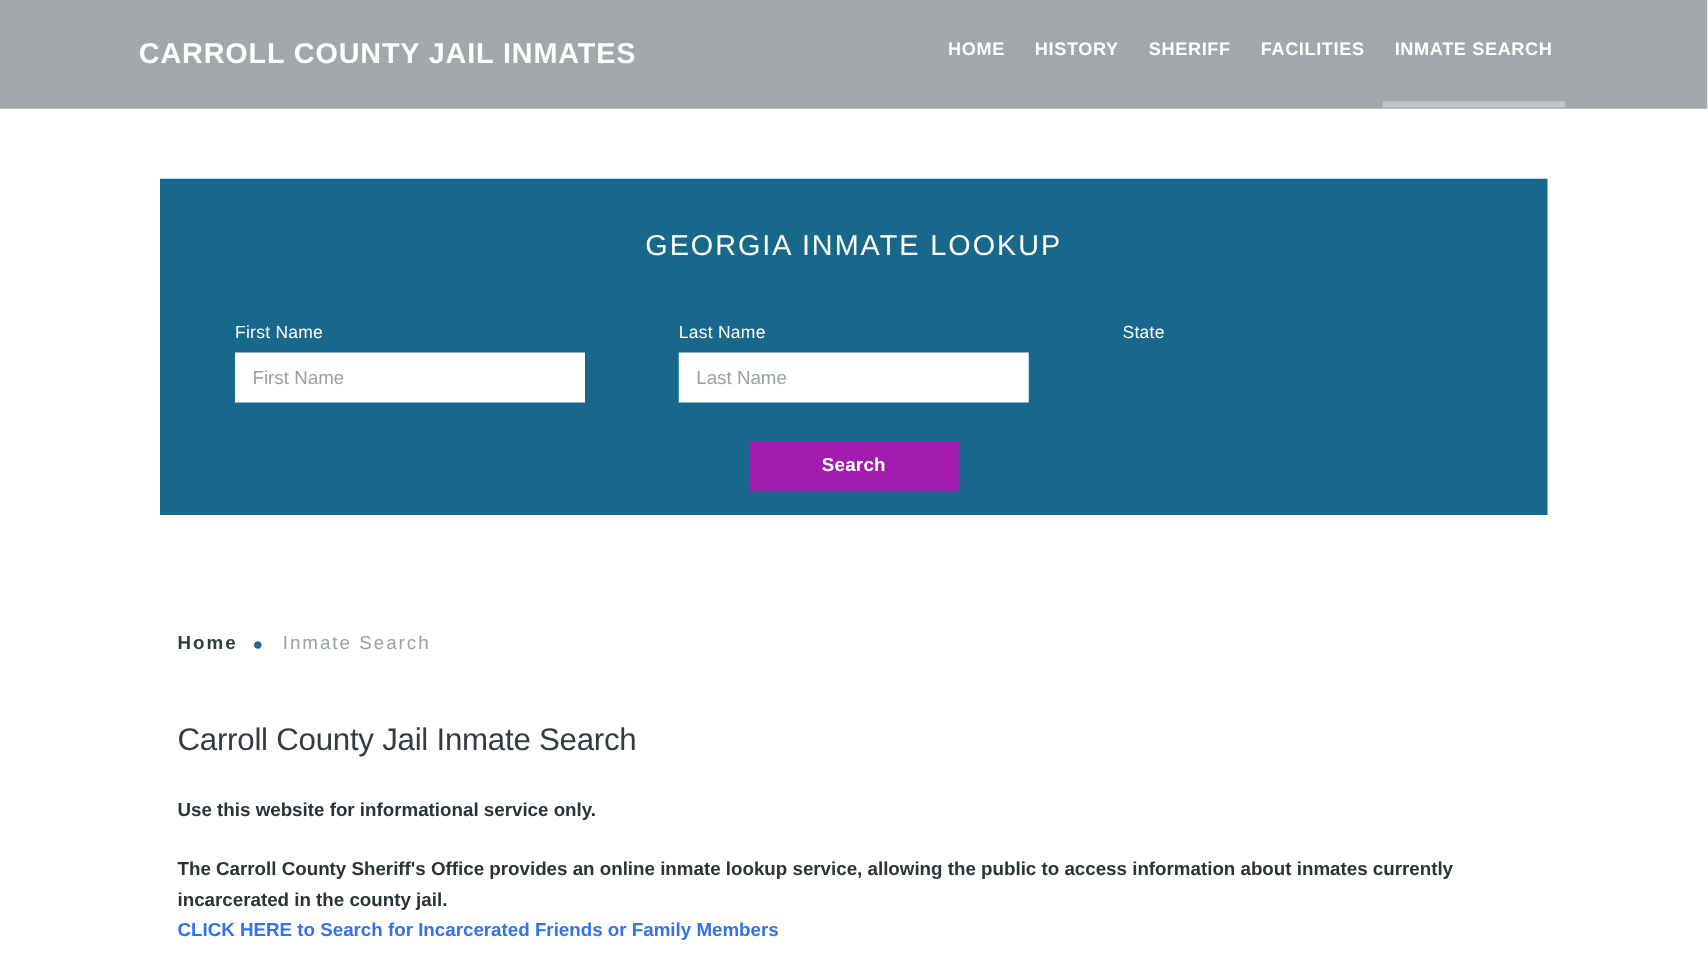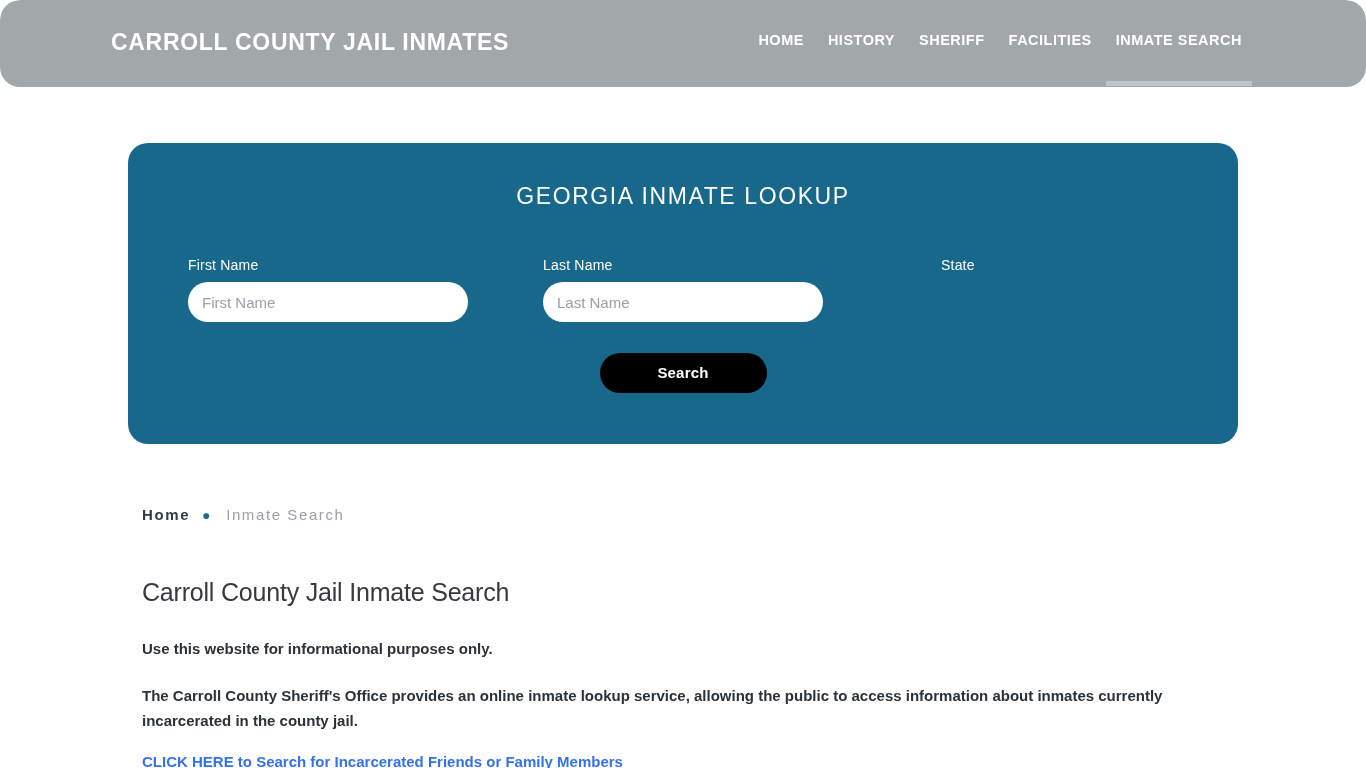--- a/index.html
+++ b/index.html
@@ -1,15 +1,15 @@
 <!DOCTYPE html>
 <html><head>
 <meta charset="utf-8">
 <style>
-  * { box-sizing: border-box; margin: 0; padding: 0; border-radius: 20px; }
+  * { box-sizing: border-box; margin: 0; padding: 0; }
 
   html, body {
     width: 1366px;
     height: 768px;
     overflow: hidden;
     background: #ffffff;
     font-family: "Liberation Sans", sans-serif;
   }
 
   
@@ -66,21 +66,21 @@
     height: 5px;
     background: #bfc4c7;
   }
 
   
   .lookup-panel {
     position: absolute;
     left: 128px;
     top: 143px;
     width: 1110px;
-    height: 301px;
+    height: 269px;
     background: #18688c;
   }
 
   .lookup-title {
     text-align: center;
     color: #ffffff;
     font-size: 23px;
     font-weight: 400;
     letter-spacing: 1.6px;
     margin-top: 40px;
@@ -93,21 +93,21 @@
     margin-top: 30px;
     height: 70px;
   }
 
   .field {
     position: absolute;
     top: 17px;
   }
   .field-first  { left: 60px;  width: 280px; }
   .field-last   { left: 415px; width: 280px; }
-  .field-state  { left: 770px; width: 280px; margin-left: 43px; }
+  .field-state  { left: 770px; width: 280px; }
 
   .field-label {
     color: #ffffff;
     font-size: 14px;
     font-weight: 400;
     margin-bottom: 9px;
     letter-spacing: 0.2px;
     display: block;
   }
 
@@ -127,21 +127,21 @@
   .search-btn-wrap {
     text-align: center;
     margin-top: 43px;
   }
 
   .search-btn {
     display: inline-block;
     width: 167px;
     height: 40px;
     line-height: 40px;
-    background: #000000;
+    background: #a21caf;
     color: #ffffff;
     border: 0;
     font-size: 15px;
     font-weight: 700;
     font-family: "Liberation Sans", sans-serif;
     cursor: pointer;
     letter-spacing: 0.2px;
   }
 
   
@@ -190,21 +190,21 @@
     left: 142px;
     top: 636px;
     width: 1050px;
   }
 
   .para {
     font-size: 15px;
     font-weight: 700;
     color: #2b3238;
     line-height: 25px;
-    margin-bottom: 18px;
+    margin-bottom: 1px;
     font-family: "Liberation Sans Narrow", "Liberation Sans", sans-serif;
   }
   .para-lead { margin-bottom: 22px; }
 
   .content-link {
     display: inline-block;
     font-size: 15px;
     font-weight: 700;
     color: #3571e8;
     text-decoration: none;
@@ -261,19 +261,19 @@
 <nav class="breadcrumb">
   <a class="crumb-home">Home</a>
   <span class="crumb-sep">●</span>
   <span class="crumb-current">Inmate Search</span>
 </nav>
 
 <h1 class="page-title">Carroll County Jail Inmate Search</h1>
 
 <div class="content">
 
-  <p class="para para-lead">Use this website for informational purposes only.</p>
+  <p class="para para-lead">Use this website for informational service only.</p>
 
   <p class="para">The Carroll County Sheriff's Office provides an online inmate lookup service, allowing the public to access information about inmates currently incarcerated in the county jail.</p>
 
   <a class="content-link">CLICK HERE to Search for Incarcerated Friends or Family Members</a>
 
 </div>
 
 </body></html>

